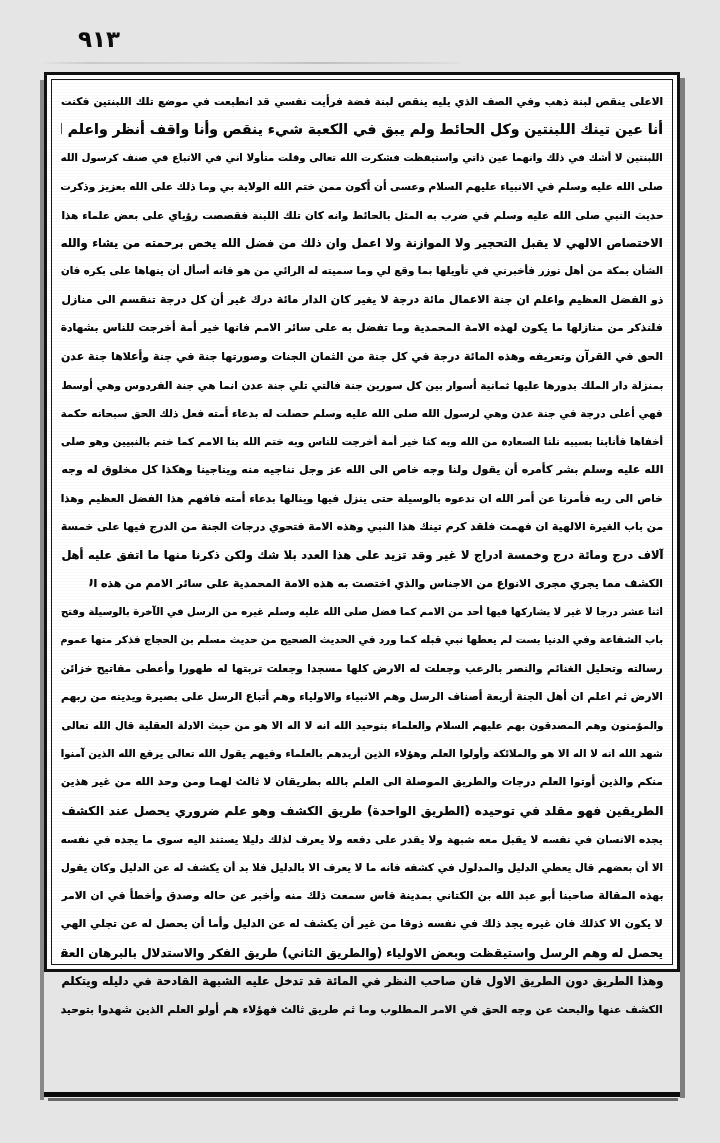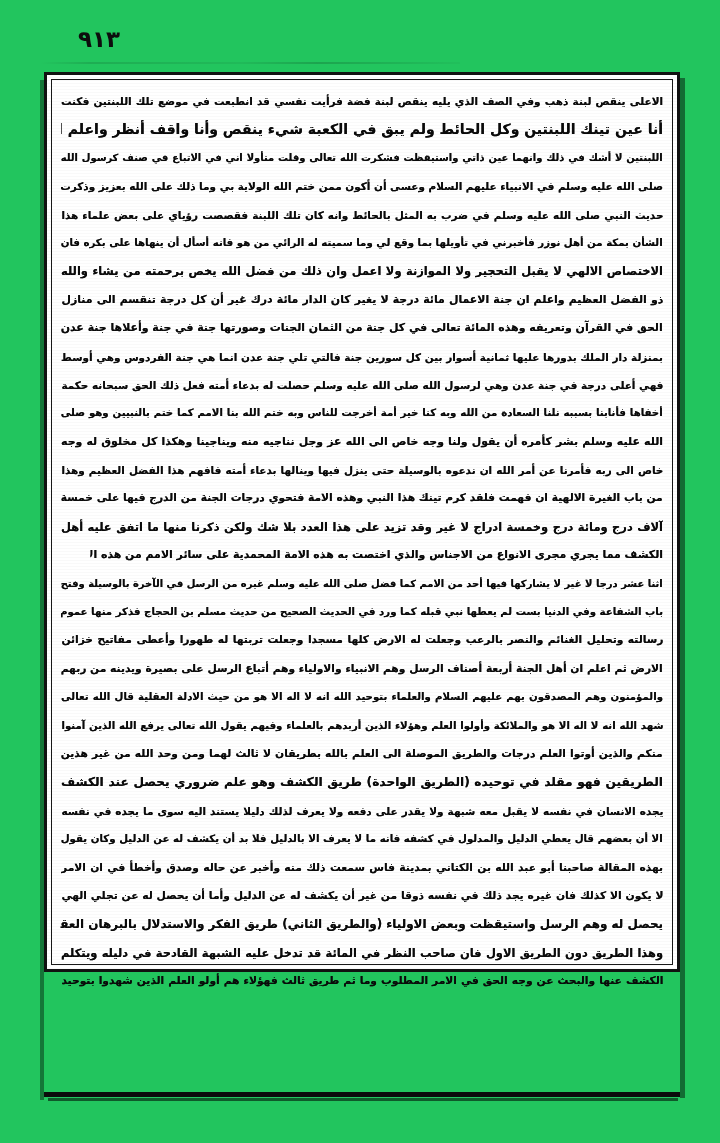--- a/index.html
+++ b/index.html
@@ -12,21 +12,21 @@
     width: 720px;
     height: 1143px;
     overflow: hidden;
     font-family: "DejaVu Sans", sans-serif;
   }
 
   #page {
     position: relative;
     width: 720px;
     height: 1143px;
-    background: #22c55e;
+    background: #e5e5e5;
   }
 
   
   .folio {
     position: absolute;
     top: 28px;
     left: 78px;
     width: 120px;
     text-align: left;
     font-family: "DejaVu Sans", sans-serif;
@@ -173,24 +173,25 @@
   <div class="frame-right-shadow"></div>
 
   <div class="frame-outer">
     <div class="frame-inner"></div>
     <div class="textblock" id="textblock">
         <div class="line" style="font-size: 10.45px;">الاعلى ينقص لبنة ذهب وفي الصف الذي يليه ينقص لبنة فضة فرأيت نفسي قد انطبعت في موضع تلك اللبنتين فكنت</div>
         <div class="line" style="font-size: 14px;">أنا عين تينك اللبنتين وكل الحائط ولم يبق في الكعبة شيء ينقص وأنا واقف أنظر واعلم اني واقف واعلم اني عين تينك</div>
         <div class="line" style="font-size: 9.95px;">اللبنتين لا أشك في ذلك وانهما عين ذاتي واستيقظت فشكرت الله تعالى وقلت متأولا اني في الاتباع في صنف كرسول الله</div>
         <div class="line" style="font-size: 10.45px;">صلى الله عليه وسلم في الانبياء عليهم السلام وعسى أن أكون ممن ختم الله الولاية بي وما ذلك على الله بعزيز وذكرت</div>
         <div class="line" style="font-size: 10.45px;">حديث النبي صلى الله عليه وسلم في ضرب به المثل بالحائط وانه كان تلك اللبنة فقصصت رؤياي على بعض علماء هذا</div>
+        <div class="line" style="font-size: 11.45px;">الاختصاص الالهي لا يقبل التحجير ولا الموازنة ولا اعمل وان ذلك من فضل الله يخص برحمته من يشاء والله</div>
         <div class="line" style="font-size: 10.2px;">الشأن بمكة من أهل نوزر فأخبرني في تأويلها بما وقع لي وما سميته له الرائي من هو فانه أسأل أن ينهاها على بكره فان</div>
-        <div class="line" style="font-size: 11.45px;">الاختصاص الالهي لا يقبل التحجير ولا الموازنة ولا اعمل وان ذلك من فضل الله يخص برحمته من يشاء والله</div>
         <div class="line" style="font-size: 10.95px;">ذو الفضل العظيم واعلم ان جنة الاعمال مائة درجة لا يغير كان الدار مائة درك غير أن كل درجة تنقسم الى منازل</div>
-        <div class="line" style="font-size: 10.95px;">الحق في القرآن وتعريفه وهذه المائة تعالى في كل جنة من الثمان الجنات وصورتها جنة في جنة وأعلاها جنة عدن</div>
+        <div class="line" style="font-size: 10.7px;">فلنذكر من منازلها ما يكون لهذه الامة المحمدية وما تفضل به على سائر الامم فانها خير أمة أخرجت للناس بشهادة</div>
+        <div class="line" style="font-size: 10.95px;">الحق في القرآن وتعريفه وهذه المائة درجة في كل جنة من الثمان الجنات وصورتها جنة في جنة وأعلاها جنة عدن</div>
         <div class="line" style="font-size: 10.45px;">بمنزلة دار الملك بدورها عليها ثمانية أسوار بين كل سورين جنة فالتي تلي جنة عدن انما هي جنة الفردوس وهي أوسط</div>
         <div class="line" style="font-size: 10.45px;">فهي أعلى درجة في جنة عدن وهي لرسول الله صلى الله عليه وسلم حصلت له بدعاء أمته فعل ذلك الحق سبحانه حكمة</div>
         <div class="line" style="font-size: 10.2px;">أخفاها فأنابنا بسببه نلنا السعادة من الله وبه كنا خير أمة أخرجت للناس وبه ختم الله بنا الامم كما ختم بالنبيين وهو صلى</div>
         <div class="line" style="font-size: 10.95px;">الله عليه وسلم بشر كأمره أن يقول ولنا وجه خاص الى الله عز وجل نناجيه منه ويناجينا وهكذا كل مخلوق له وجه</div>
         <div class="line" style="font-size: 10.45px;">خاص الى ربه فأمرنا عن أمر الله ان ندعوه بالوسيلة حتى ينزل فيها وينالها بدعاء أمته فافهم هذا الفضل العظيم وهذا</div>
         <div class="line" style="font-size: 10.7px;">من باب الغيرة الالهية ان فهمت فلقد كرم تينك هذا النبي وهذه الامة فتحوي درجات الجنة من الدرج فيها على خمسة</div>
         <div class="line" style="font-size: 11.45px;">آلاف درج ومائة درج وخمسة ادراج لا غير وقد تزيد على هذا العدد بلا شك ولكن ذكرنا منها ما اتفق عليه أهل</div>
         <div class="line" style="font-size: 10.95px; margin-left: 29px;">الكشف مما يجري مجرى الانواع من الاجناس والذي اختصت به هذه الامة المحمدية على سائر الامم من هذه الادراج</div>
         <div class="line" style="font-size: 9.95px;">اثنا عشر درجا لا غير لا يشاركها فيها أحد من الامم كما فضل صلى الله عليه وسلم غيره من الرسل في الآخرة بالوسيلة وفتح</div>
         <div class="line" style="font-size: 10.2px;">باب الشفاعة وفي الدنيا بست لم يعطها نبي قبله كما ورد في الحديث الصحيح من حديث مسلم بن الحجاج فذكر منها عموم</div>

